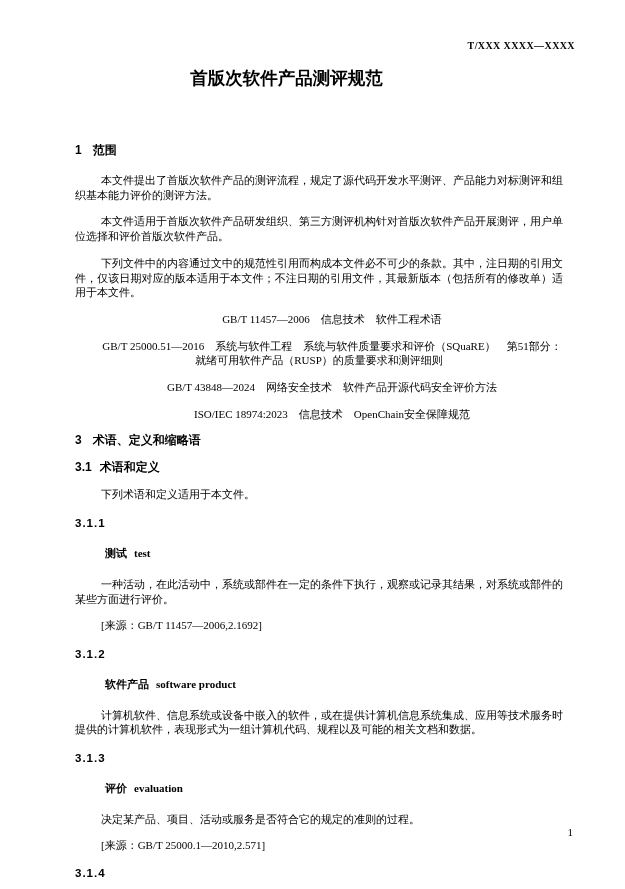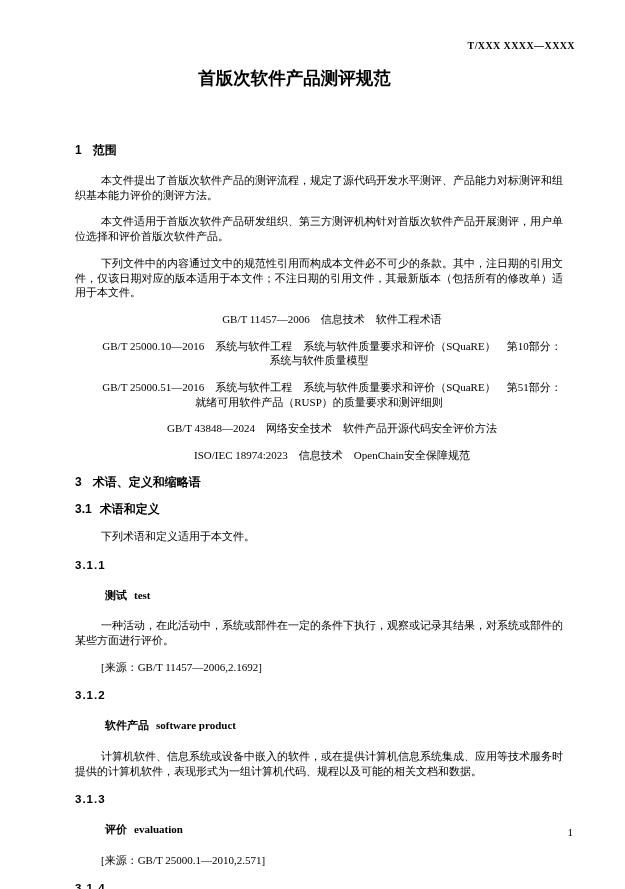--- a/index.html
+++ b/index.html
@@ -9,21 +9,21 @@
     color: #000000;
     font-family: "Liberation Serif", serif;
     position: relative;
     overflow: hidden;
   }
   .doc-ref {
     position: absolute; top: 40px; right: 50px;
     font-size: 10px; font-weight: bold; letter-spacing: 0.4px;
   }
   .doc-title {
-    position: absolute; top: 66px; left: 8px; width: 573px;
+    position: absolute; top: 66px; left: 0; width: 573px;
     text-align: center; margin: 0;
     font-family: "Liberation Sans", sans-serif;
     font-size: 17.5px; font-weight: bold;
   }
   .content {
     position: absolute; left: 63px; top: 131px; width: 512px;
   }
   .h1, .h2, .h3 {
     font-family: "Liberation Sans", sans-serif;
     font-weight: bold; font-size: 12px; line-height: 14px;
@@ -63,40 +63,40 @@
 <h1 class="doc-title">首版次软件产品测评规范</h1>
 
 <div class="content">
 
   <p class="h1 mb16"><span class="hnum">1</span><span>范围</span></p>
   <p class="body">本文件提出了首版次软件产品的测评流程，规定了源代码开发水平测评、产品能力对标测评和组织基本能力评价的测评方法。</p>
   <p class="body">本文件适用于首版次软件产品研发组织、第三方测评机构针对首版次软件产品开展测评，用户单位选择和评价首版次软件产品。</p>
 
   <p class="body">下列文件中的内容通过文中的规范性引用而构成本文件必不可少的条款。其中，注日期的引用文件，仅该日期对应的版本适用于本文件；不注日期的引用文件，其最新版本（包括所有的修改单）适用于本文件。</p>
   <p class="body ref-item">GB/T 11457—2006　信息技术　软件工程术语</p>
-  <p class="body ref-item">GB/T 25000.10—2016　系统与软件工程　系统与软件质量要求和评价（SQuaRE）　第10部分：系统与软件质量模型</p>
   <p class="body ref-item">GB/T 25000.51—2016　系统与软件工程　系统与软件质量要求和评价（SQuaRE）　第51部分：就绪可用软件产品（RUSP）的质量要求和测评细则</p>
   <p class="body ref-item">GB/T 43848—2024　网络安全技术　软件产品开源代码安全评价方法</p>
   <p class="body ref-item">ISO/IEC 18974:2023　信息技术　OpenChain安全保障规范</p>
 
   <p class="h1 mt10 mb13"><span class="hnum">3</span><span>术语、定义和缩略语</span></p>
 
   <p class="h2 mb13"><span class="hnum">3.1</span><span>术语和定义</span></p>
   <p class="body">下列术语和定义适用于本文件。</p>
 
   <p class="h3 mt14 mb11">3.1.1</p>
   <p class="term-line"><span class="term-zh">测试</span><span class="term-en">test</span></p>
   <p class="body">一种活动，在此活动中，系统或部件在一定的条件下执行，观察或记录其结果，对系统或部件的某些方面进行评价。</p>
   <p class="body">[来源：GB/T 11457—2006,2.1692]</p>
 
   <p class="h3 mt14 mb13">3.1.2</p>
   <p class="term-line"><span class="term-zh">软件产品</span><span class="term-en">software product</span></p>
   <p class="body">计算机软件、信息系统或设备中嵌入的软件，或在提供计算机信息系统集成、应用等技术服务时提供的计算机软件，表现形式为一组计算机代码、规程以及可能的相关文档和数据。</p>
 
   <p class="h3 mt14 mb13">3.1.3</p>
   <p class="term-line"><span class="term-zh">评价</span><span class="term-en">evaluation</span></p>
+  <p class="body">决定某产品、项目、活动或服务是否符合它的规定的准则的过程。</p>
   <p class="body">[来源：GB/T 25000.1—2010,2.571]</p>
 
   <p class="h3 mt13 mb13">3.1.4</p>
 
 </div>
 
 <div class="page-num">1</div>
 
 </body></html>

